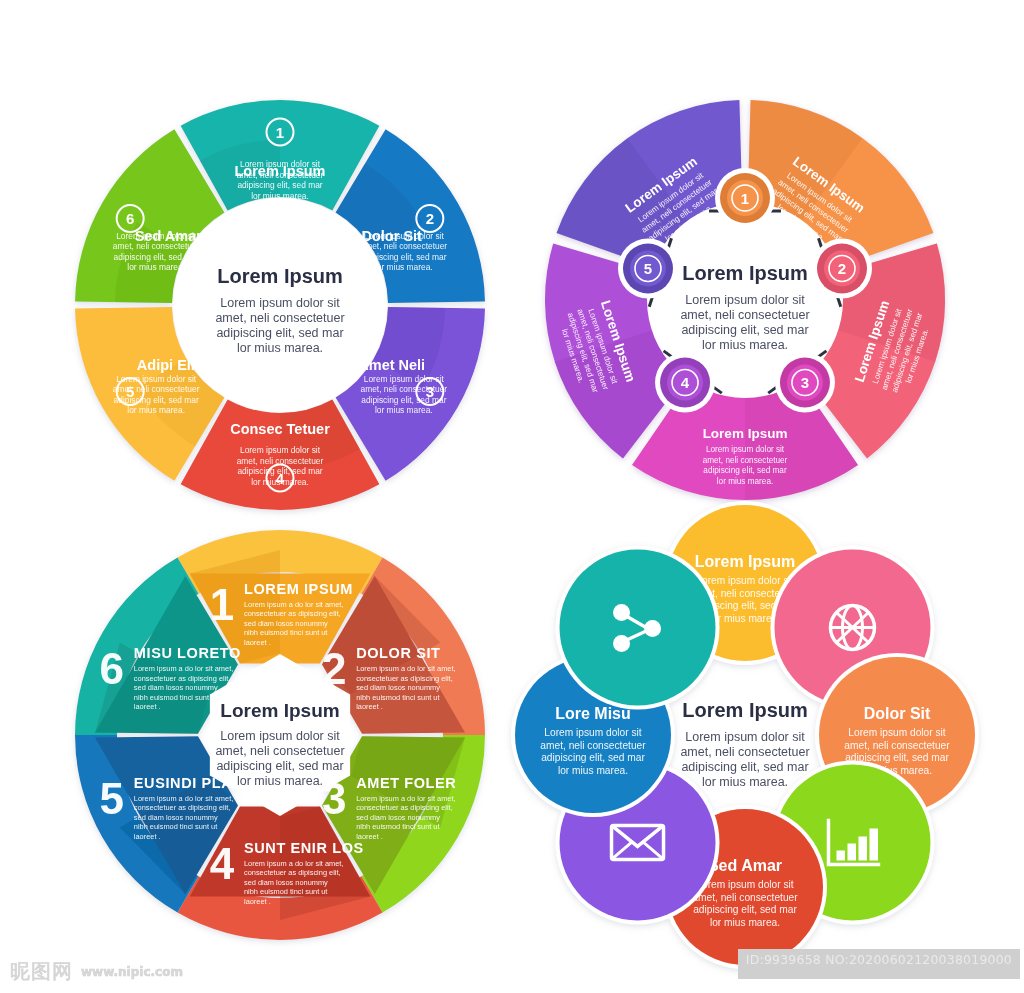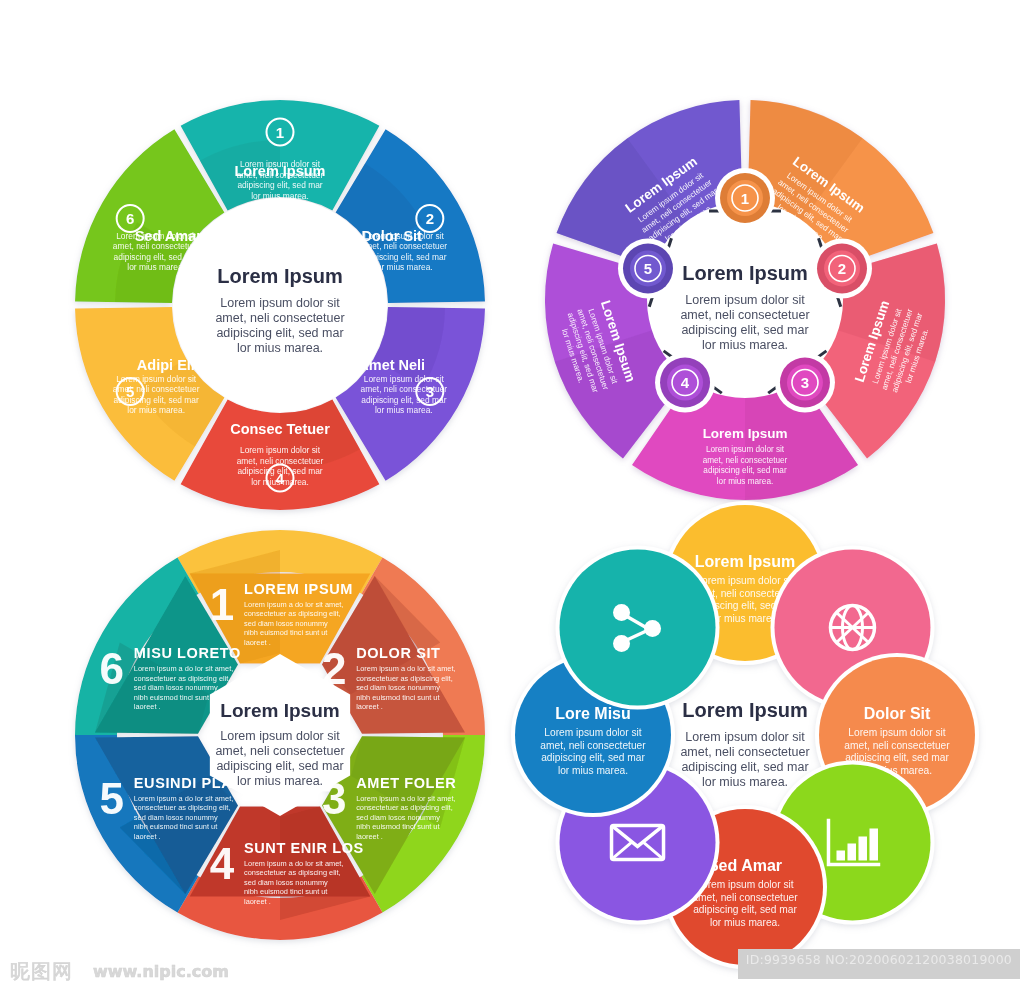--- a/index.html
+++ b/index.html
@@ -19,30 +19,30 @@
   
   .ttl{font-weight:bold;fill:#ffffff;}
   .bdy{fill:#ffffff;fill-opacity:.92;}
   .ctr-ttl{font-weight:bold;fill:#2b2f45;}
   .ctr-bdy{fill:#4a4f63;}
   .numtxt{fill:#ffffff;font-weight:bold;}
 
   
   .wm{
     position:absolute;left:10px;bottom:8px;
-    display:flex;align-items:center;gap:20px;
+    display:flex;align-items:center;gap:8px;
     color:#d8d8d8;
     font-size:19px;
     font-family:"DejaVu Sans", sans-serif;
     letter-spacing:.5px;
     -webkit-text-stroke:0.6px #d2d2d2;
     user-select:none;
   }
   .wm .cjk{font-size:20px;letter-spacing:1px;}
-  .wm .dom{font-weight:bold;font-size:16px;letter-spacing:0px;}
+  .wm .dom{font-weight:bold;font-size:12px;letter-spacing:0px;}
   .idbox{
     position:absolute;right:4px;bottom:14px;
     background:#cfcfcf;color:#eaeaea;
     font-size:12.5px;letter-spacing:.2px;
     padding:3px 8px 12px 8px;
     font-family:"DejaVu Sans", sans-serif;
     user-select:none;
   }
 </style>
 </head>

